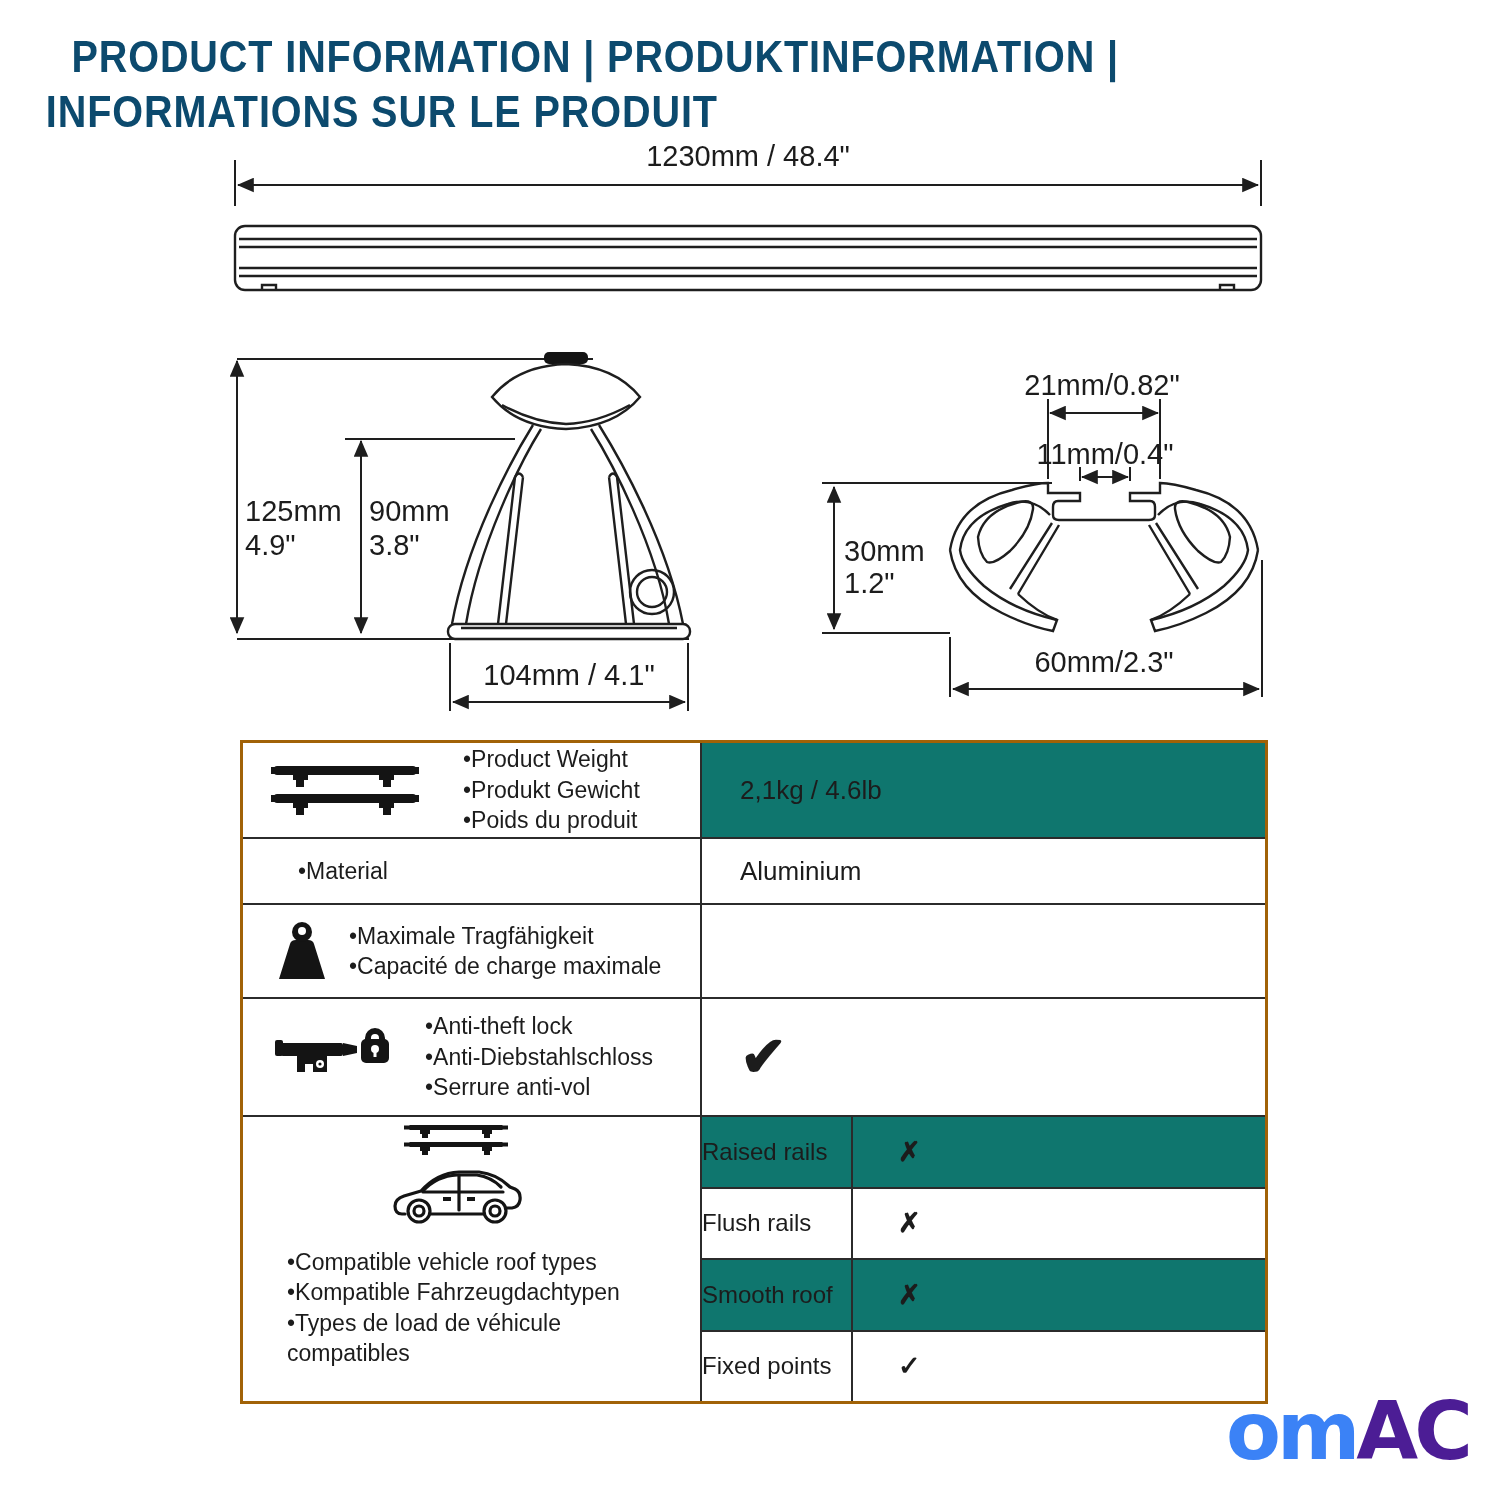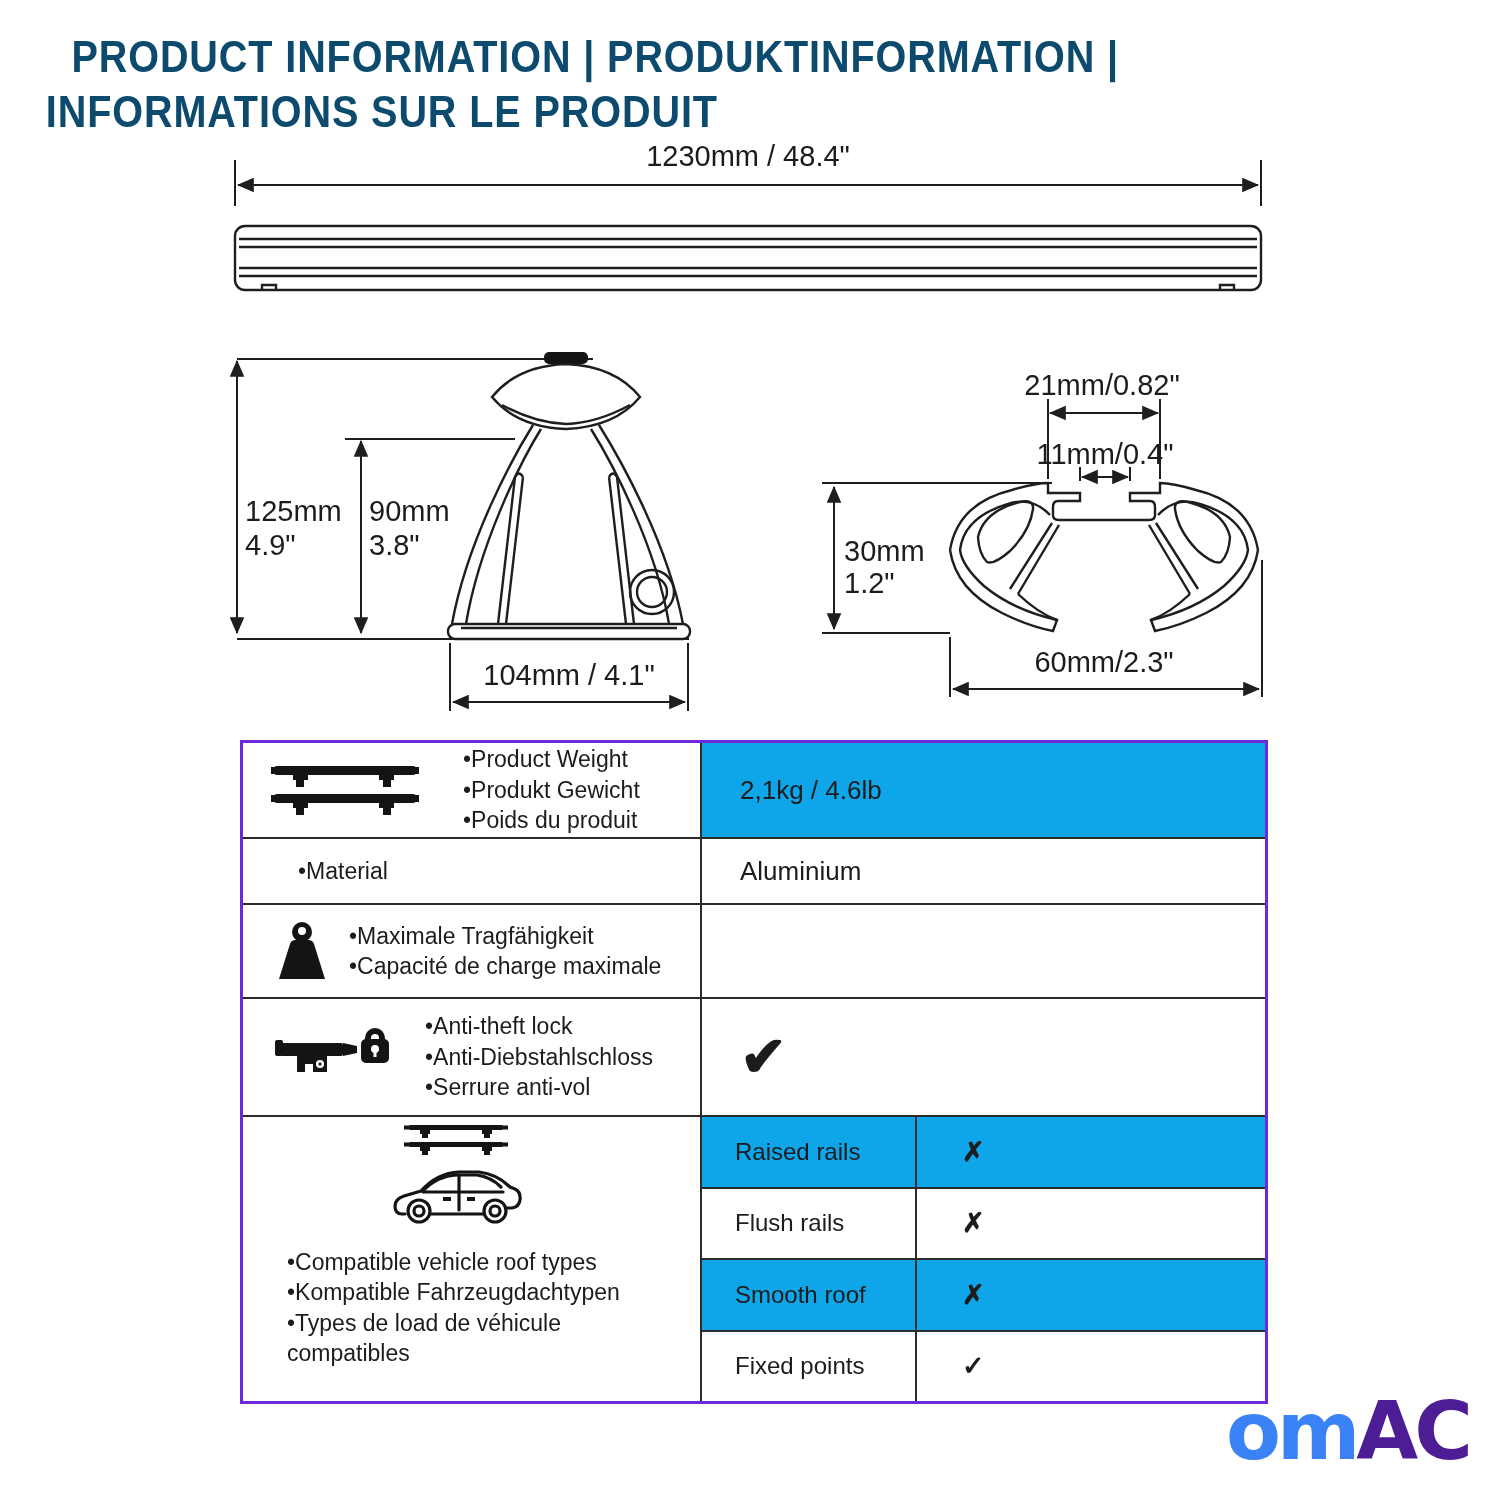--- a/index.html
+++ b/index.html
@@ -11,43 +11,43 @@
   .title-line{display:block;}
   .title-line span{display:inline-block;transform:scaleX(0.88);white-space:nowrap;}
   
   .diagram{position:absolute;}
   .ln{stroke:#1e1e1e;stroke-width:2;fill:none;}
   .ln3{stroke-width:2.4;}
   .fl{fill:#141414;stroke:none;}
   text.dim{fill:#1c1c1c;font-size:29px;font-family:"Liberation Sans",sans-serif;}
   
   .spec-table{position:absolute;left:240px;top:740px;width:1028px;
-              border:3px solid #6d28d9;box-sizing:border-box;background:#fff;}
+              border:3px solid #a16207;box-sizing:border-box;background:#fff;}
   .trow{display:flex;border-top:2px solid #2b2b2b;}
   .trow.first{border-top:none;}
   .lcell{width:459px;box-sizing:border-box;border-right:2px solid #2b2b2b;
          display:flex;align-items:center;}
   .vcell{flex:1;display:flex;align-items:center;box-sizing:border-box;
          padding-left:38px;font-size:26px;}
-  .shaded{background:#0ea5e9;}
+  .shaded{background:#0f766e;}
   .h1{height:94px}.h2{height:64px}.h3{height:92px}.h4{height:116px}.h5{height:284px}
   .labels{font-size:23px;line-height:1.32;}
   .p1{padding-left:28px}.p1 .icon{margin-right:44px}
   .p2{padding-left:55px}
   .p3{padding-left:30px}.p3 .icon{margin-right:18px}
   .p4{padding-left:30px}.p4 .icon{margin-right:30px}
   .lcell5{display:block;padding-top:2px;}
   .car-wrap{margin:4px 0 10px 148px;width:132px;}
   .lcell5 .labels{padding:6px 18px 10px 44px;max-width:372px;}
   .bigcheck{font-size:56px;font-weight:700;line-height:1;}
   .vcell5{flex:1;display:flex;flex-direction:column;padding:0;}
   .srow{flex:1;display:flex;border-top:2px solid #2b2b2b;box-sizing:border-box;}
   .srow.first{border-top:none;}
-  .slabel{width:215px;box-sizing:border-box;border-right:2px solid #2b2b2b;
-          display:flex;align-items:center;padding-left:33px;font-size:24px;}
+  .slabel{width:151px;box-sizing:border-box;border-right:2px solid #2b2b2b;
+          display:flex;align-items:center;padding-left:0;font-size:24px;}
   .sval{flex:1;display:flex;align-items:center;padding-left:45px;font-size:27px;font-weight:600;}
   
   .logo{position:absolute;left:1226px;top:1392px;font-family:"DejaVu Sans",sans-serif;
         font-weight:700;font-size:80px;line-height:1;letter-spacing:-4px;white-space:nowrap;}
   .logo-black{color:#3b82f6;}
   .logo-red{color:#4c1d95;}
 </style>
 </head>
 <body>
 

